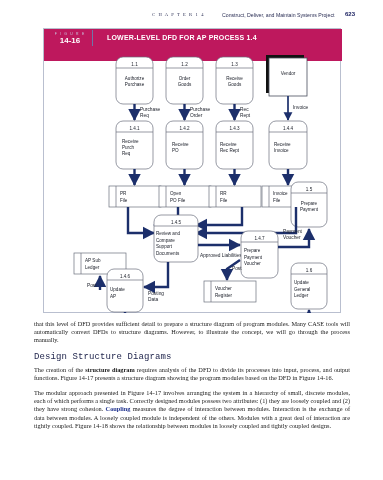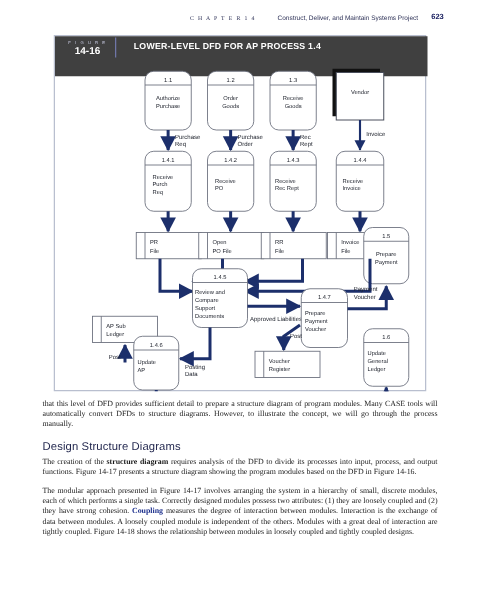--- a/index.html
+++ b/index.html
@@ -13,41 +13,41 @@
       font-size:4.6px;letter-spacing:1.1px;color:#2b2f55;font-variant:small-caps;
       text-transform:uppercase;}
   .runhead .title{position:absolute;left:222px;top:0;font-family:"Liberation Sans",sans-serif;
       font-size:5.2px;color:#2b2f55;white-space:nowrap;}
   .runhead .pgno{position:absolute;left:345px;top:-1px;font-family:"Liberation Sans",sans-serif;
       font-size:6px;font-weight:bold;color:#1a2060;}
 
   
   .figbox{position:absolute;left:43px;top:28px;width:298px;height:285px;
           background:#fff;border:0.6px solid #b9bfcf;box-sizing:border-box;}
-  .figbar{position:absolute;left:0;top:0;width:298px;height:32px;background:#404040;}
+  .figbar{position:absolute;left:0;top:0;width:298px;height:32px;background:#be185d;}
   .figbar .fignum-wrap{position:absolute;left:4px;top:1px;width:44px;text-align:center;
           border-right:1px solid #6f76a8;height:16px;}
   .figbar .figlabel{font-family:"Liberation Sans",sans-serif;font-size:3.4px;
           letter-spacing:1.2px;color:#c9cce4;display:block;margin-top:2px;}
   .figbar .fignum{font-family:"Liberation Sans",sans-serif;font-size:8px;font-weight:bold;
           color:#ffffff;display:block;margin-top:0px;letter-spacing:0px;}
   .figbar .figtitle{position:absolute;left:63px;top:5px;font-family:"Liberation Sans",sans-serif;
           font-size:7px;font-weight:bold;color:#ffffff;letter-spacing:0.2px;
           font-variant:small-caps;text-transform:uppercase;}
 
   .canvas{position:absolute;left:0;top:18px;width:298px;height:266px;}
   .canvas svg{position:absolute;left:0;top:0;}
 
   
 
   
   .body{position:absolute;left:34px;top:320px;width:316px;}
   .body p{margin:0 0 7px 0;font-family:"Liberation Serif",serif;font-size:6.3px;
           line-height:8.2px;text-align:justify;color:#1a1a1a;}
-  .body h2{margin:3px 0 4px 0;font-family:Liberation Sans, sans-serif;font-size:9px;
+  .body h2{margin:3px 0 4px 0;font-family:Liberation Mono, monospace;font-size:9px;
            font-weight:normal;color:#23284f;letter-spacing:0.1px;}
   .body b{font-weight:bold;}
   .body .blue{color:#1c2f8c;font-weight:bold;}
 </style>
 </head>
 <body>
 
 <div class="page">
 
   <div class="runhead">

